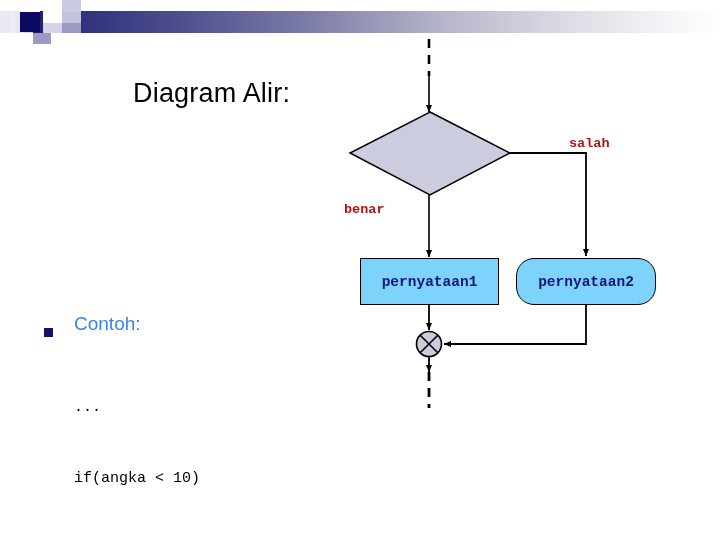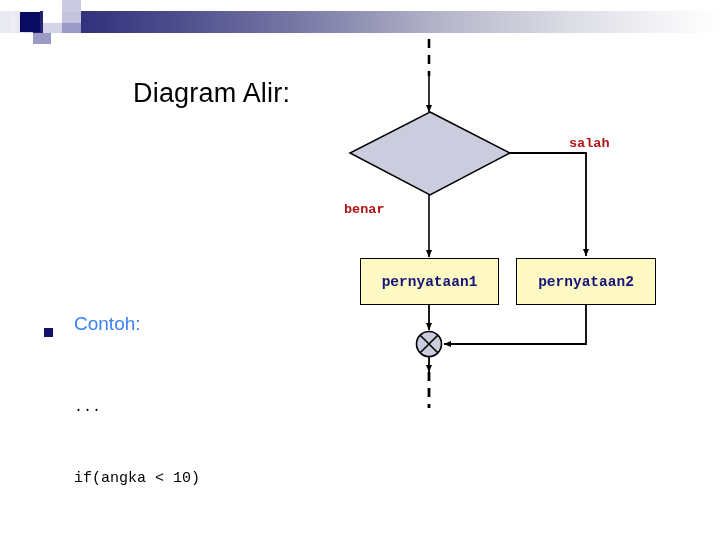--- a/index.html
+++ b/index.html
@@ -23,27 +23,27 @@
   
   .title{
     position:absolute;left:133px;top:78px;
     font-size:27px;color:#000000;letter-spacing:.2px;white-space:nowrap;
   }
 
   
   #fc{position:absolute;left:0;top:0;width:720px;height:540px;}
 
   .fcbox{
-    position:absolute;background:#fef9c3;border:1px solid #000000;
+    position:absolute;background:#7dd3fc;border:1px solid #000000;
     display:flex;align-items:center;justify-content:center;
     font-family:"Liberation Mono",monospace;font-weight:bold;
     font-size:14.5px;color:#14147a;white-space:nowrap;
   }
   #box1{left:360px;top:258px;width:137px;height:45px;}
-  #box2{left:516px;top:258px;width:138px;height:45px;}
+  #box2{left:516px;top:258px;width:138px;height:45px;border-radius:18px;}
 
   .diamond-label{
     position:absolute;left:350px;top:138px;width:160px;height:30px;
     display:flex;align-items:center;justify-content:center;
     font-family:"Liberation Mono",monospace;font-weight:bold;
     font-size:14.5px;color:#14147a;white-space:nowrap;
   }
 
   .edge-label{
     position:absolute;font-family:"Liberation Mono",monospace;

